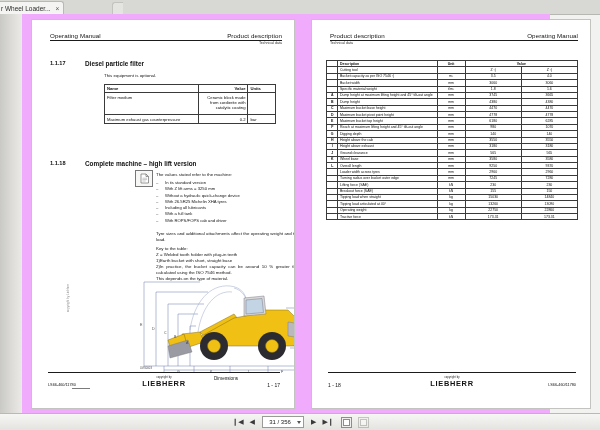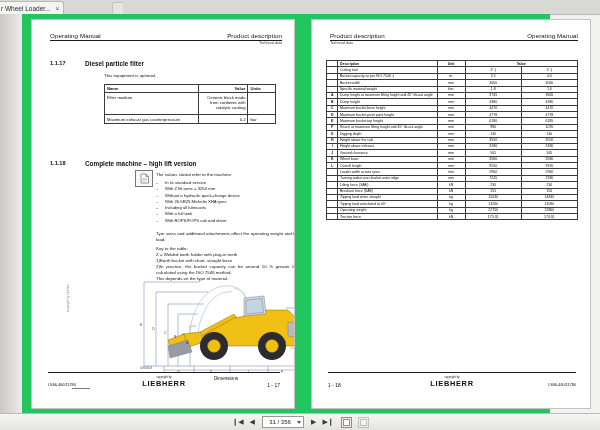--- a/index.html
+++ b/index.html
@@ -30,21 +30,21 @@
   .tab-close{font-size:6.5px;color:#555;line-height:12px;cursor:pointer;}
   .tab-ghost{
     position:absolute;left:112px;top:2px;width:10px;height:12px;
     border-left:1px solid #c2c2be;border-top:1px solid #c2c2be;
     border-radius:3px 0 0 0;background:#e4e4e0;
   }
 
   
   .canvas{
     position:absolute;left:0;top:14px;width:550px;height:400px;
-    background:#22c55e;
+    background:#f0abfc;
   }
   .scroll-shadow{
     position:absolute;left:0;top:0;width:22px;height:400px;
     background:linear-gradient(90deg,#c9c9c6 0%,#dedcd9 55%,#ebeae8 100%);
   }
 
   
   .page{
     position:absolute;top:6px;height:388px;background:#fff;
     box-shadow:0 0 0 1px #c3c3c0;

